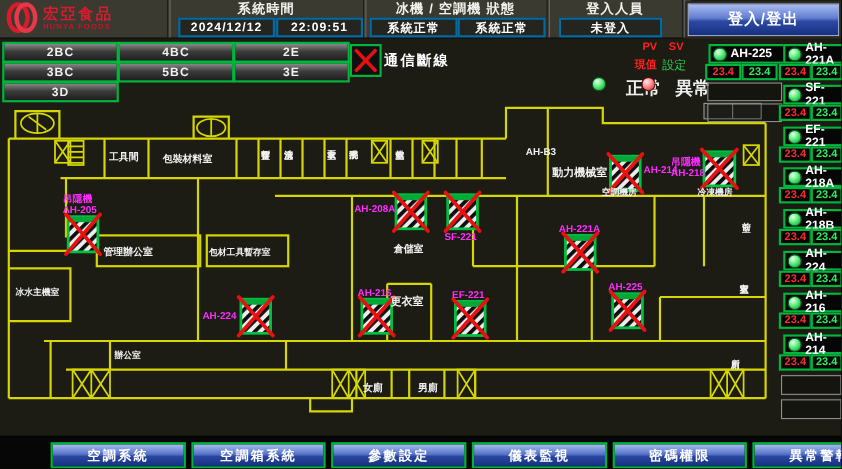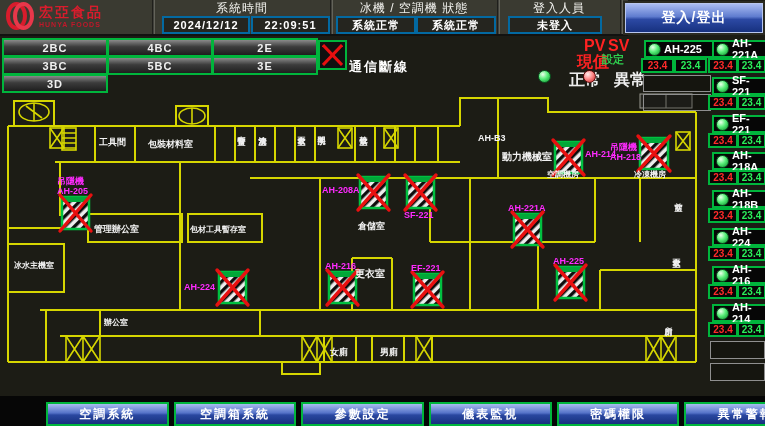--- a/index.html
+++ b/index.html
@@ -4,21 +4,21 @@
 <style>
   html,body{margin:0;padding:0;background:#000;}
   #screen{position:relative;width:765px;height:426px;overflow:hidden;
     font-family:"Liberation Sans","DejaVu Sans",sans-serif;background:#1c1c15;}
   .dots{background-image:radial-gradient(circle,rgba(205,205,190,.42) .8px,transparent 1.1px);
     background-size:10px 10px;}
   .abs{position:absolute;}
   
   #header{left:0;top:0;width:628px;height:34px;background:#3a3a31;border-bottom:2px solid #121210;}
   .sep{position:absolute;top:0;width:3px;height:34px;background:linear-gradient(90deg,#0e0e0c,#74746a);}
-  .htitle{position:absolute;top:2px;height:13px;color:#f2f2ee;font-size:12px;font-weight:normal;
+  .htitle{position:absolute;top:2px;height:13px;color:#f2f2ee;font-size:12px;font-weight:bold;
     text-align:center;line-height:13px;letter-spacing:1px;}
   .gbox{position:absolute;border:2px solid #0369a1;background:rgba(0,0,0,.35);color:#fff;
     font-size:11px;font-weight:bold;display:flex;align-items:center;justify-content:center;letter-spacing:1px;}
   .logo{position:absolute;left:6px;top:2px;display:flex;align-items:center;gap:5px;}
   .logo-mark{width:28px;height:28px;position:relative;}
   .logo-mark::before,.logo-mark::after{content:"";position:absolute;width:13px;height:20px;
     border:4px solid #d81c2c;border-radius:50%;}
   .logo-mark::before{left:0;top:0;}
   .logo-mark::after{right:0;bottom:0;border-color:#e8374a;}
   .logo-text{display:flex;flex-direction:column;line-height:1;}
@@ -28,23 +28,23 @@
     background:linear-gradient(#aabcf2,#5f7ccf 45%,#2c49a4 55%,#17317f);
     border:1px solid #b8c6ee;outline:2px solid #2a2a22;color:#fff;font-size:14px;font-weight:bold;
     display:flex;align-items:center;justify-content:center;letter-spacing:1px;}
   
   .fbtn{position:absolute;width:102px;height:15px;border:2px solid #00b53c;
     background:linear-gradient(#8a8a8a,#3c3c3c 45%,#1e1e1e);
     color:#f0f0f0;font-size:11px;font-weight:bold;display:flex;align-items:center;justify-content:center;letter-spacing:1px;}
   
   #comm-box{position:absolute;left:318px;top:40px;width:25px;height:26px;border:2px solid #00b53c;
     background:#101010;display:flex;align-items:center;justify-content:center;}
-  #comm-label{position:absolute;left:349px;top:46px;color:#fff;font-size:13px;font-weight:bold;letter-spacing:2px;margin-top:12px;}
-  .redtext{color:#ff2222;font-weight:bold;font-size:16px;position:absolute;}
-  .greentext{color:#2ecc4e;font-weight:bold;font-size:11px;position:absolute;}
+  #comm-label{position:absolute;left:349px;top:46px;color:#fff;font-size:13px;font-weight:bold;letter-spacing:2px;}
+  .redtext{color:#ff2222;font-weight:bold;font-size:10px;position:absolute;}
+  .greentext{color:#2ecc4e;font-weight:normal;font-size:11px;position:absolute;}
   .led{width:11px;height:11px;border-radius:50%;border:1px solid #0a5a22;
     background:radial-gradient(circle at 35% 30%,#eaffea,#57ee78 45%,#0a8a2a);flex:0 0 auto;}
   .led.red{background:radial-gradient(circle at 35% 30%,#ffecec,#ff8c8c 45%,#c62020);border-color:#5a0a0a;}
   .legend-item{position:absolute;display:flex;align-items:flex-start;gap:18px;color:#eee;font-size:16px;font-weight:bold;}
   
   .namebox{position:absolute;border:2px solid #00b53c;background:#060606;display:flex;align-items:center;
     gap:3px;padding-left:2px;color:#fff;font-size:11px;font-weight:bold;}
   .valbox{position:absolute;border:2px solid #00b53c;background:#060606;font-size:10px;font-weight:bold;
     display:flex;align-items:center;justify-content:center;}
   .valbox.pv{color:#ff2a2a;}

